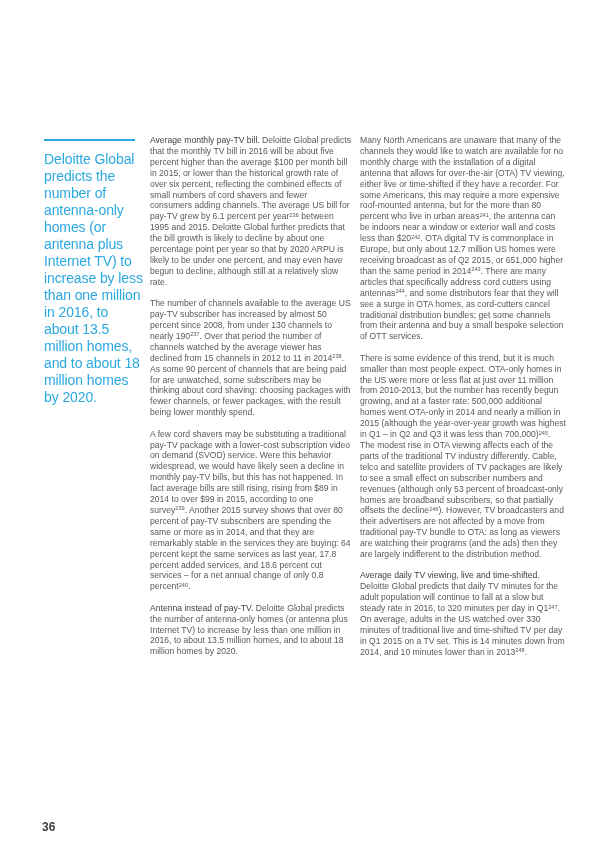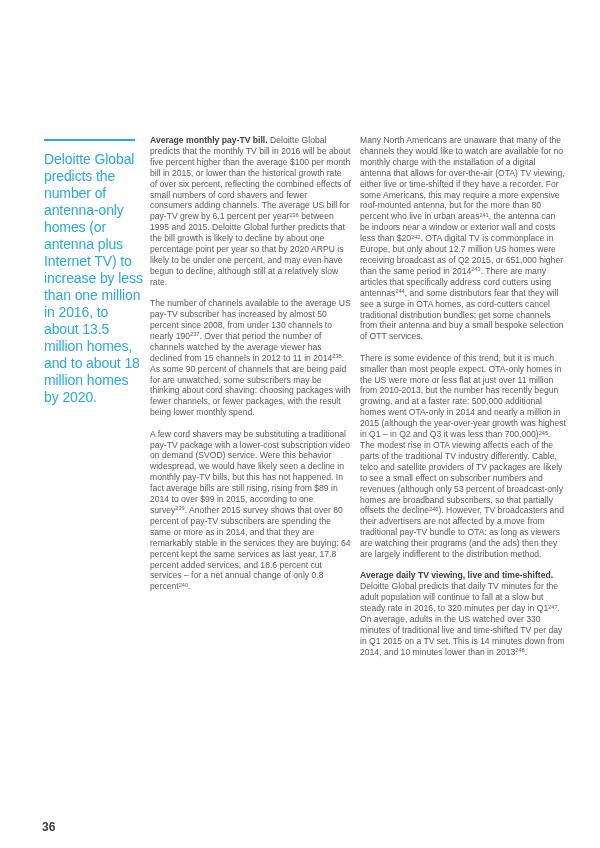--- a/index.html
+++ b/index.html
@@ -40,21 +40,21 @@
   .col {
     position: absolute;
     top: 135px;
     color: #58595b;
     font-size: 8.6px;
     line-height: 10.9px;
   }
   .col-1 { left: 150px; width: 201px; }
   .col-2 { left: 360px; width: 206px; }
   .col p { margin: 0 0 10.5px 0; }
-  .col p strong { color: #3f4041; font-weight: 700; }
+  .col p strong { color: #3f4041; font-weight: 400; }
   .col sup {
     font-size: 5.6px;
     line-height: 0;
     position: relative;
     top: -0.45em;
     vertical-align: baseline;
   }
   
   .page-number {
     position: absolute;
@@ -72,20 +72,21 @@
 
   <div class="sidebar">
     <div class="rule"></div>
     <div class="pullquote">Deloitte Global predicts the number of antenna-only homes (or antenna plus Internet TV) to increase by less than one million in 2016, to about 13.5 million homes, and to about 18 million homes by 2020.</div>
   </div>
 
   <div class="col col-1">
       <p><strong>Average monthly pay-TV bill.</strong> Deloitte Global predicts that the monthly TV bill in 2016 will be about five percent higher than the average $100 per month bill in 2015, or lower than the historical growth rate of over six percent, reflecting the combined effects of small numbers of cord shavers and fewer consumers adding channels. The average US bill for pay-TV grew by 6.1 percent per year<sup>236</sup> between 1995 and 2015. Deloitte Global further predicts that the bill growth is likely to decline by about one percentage point per year so that by 2020 ARPU is likely to be under one percent, and may even have begun to decline, although still at a relatively slow rate.</p>
       <p>The number of channels available to the average US pay-TV subscriber has increased by almost 50 percent since 2008, from under 130 channels to nearly 190<sup>237</sup>. Over that period the number of channels watched by the average viewer has declined from 15 channels in 2012 to 11 in 2014<sup>238</sup>. As some 90 percent of channels that are being paid for are unwatched, some subscribers may be thinking about cord shaving: choosing packages with fewer channels, or fewer packages, with the result being lower monthly spend.</p>
       <p>A few cord shavers may be substituting a traditional pay-TV package with a lower-cost subscription video on demand (SVOD) service. Were this behavior widespread, we would have likely seen a decline in monthly pay-TV bills, but this has not happened. In fact average bills are still rising, rising from $89 in 2014 to over $99 in 2015, according to one survey<sup>239</sup>. Another 2015 survey shows that over 80 percent of pay-TV subscribers are spending the same or more as in 2014, and that they are remarkably stable in the services they are buying: 64 percent kept the same services as last year, 17.8 percent added services, and 18.6 percent cut services – for a net annual change of only 0.8 percent<sup>240</sup>.</p>
+      <p><strong>Antenna instead of pay-TV.</strong> Deloitte Global predicts the number of antenna-only homes (or antenna plus Internet TV) to increase by less than one million in 2016, to about 13.5 million homes, and to about 18 million homes by 2020.</p>
     </div>
   <div class="col col-2">
       <p>Many North Americans are unaware that many of the channels they would like to watch are available for no monthly charge with the installation of a digital antenna that allows for over-the-air (OTA) TV viewing, either live or time-shifted if they have a recorder. For some Americans, this may require a more expensive roof-mounted antenna, but for the more than 80 percent who live in urban areas<sup>241</sup>, the antenna can be indoors near a window or exterior wall and costs less than $20<sup>242</sup>. OTA digital TV is commonplace in Europe, but only about 12.7 million US homes were receiving broadcast as of Q2 2015, or 651,000 higher than the same period in 2014<sup>243</sup>. There are many articles that specifically address cord cutters using antennas<sup>244</sup>, and some distributors fear that they will see a surge in OTA homes, as cord-cutters cancel traditional distribution bundles; get some channels from their antenna and buy a small bespoke selection of OTT services.</p>
       <p>There is some evidence of this trend, but it is much smaller than most people expect. OTA-only homes in the US were more or less flat at just over 11 million from 2010-2013, but the number has recently begun growing, and at a faster rate: 500,000 additional homes went OTA-only in 2014 and nearly a million in 2015 (although the year-over-year growth was highest in Q1 – in Q2 and Q3 it was less than 700,000)<sup>245</sup>. The modest rise in OTA viewing affects each of the parts of the traditional TV industry differently. Cable, telco and satellite providers of TV packages are likely to see a small effect on subscriber numbers and revenues (although only 53 percent of broadcast-only homes are broadband subscribers, so that partially offsets the decline<sup>246</sup>). However, TV broadcasters and their advertisers are not affected by a move from traditional pay-TV bundle to OTA: as long as viewers are watching their programs (and the ads) then they are largely indifferent to the distribution method.</p>
       <p><strong>Average daily TV viewing, live and time-shifted.</strong> Deloitte Global predicts that daily TV minutes for the adult population will continue to fall at a slow but steady rate in 2016, to 320 minutes per day in Q1<sup>247</sup>. On average, adults in the US watched over 330 minutes of traditional live and time-shifted TV per day in Q1 2015 on a TV set. This is 14 minutes down from 2014, and 10 minutes lower than in 2013<sup>248</sup>.</p>
     </div>
 
   <div class="page-number">36</div>
 
 </div>

